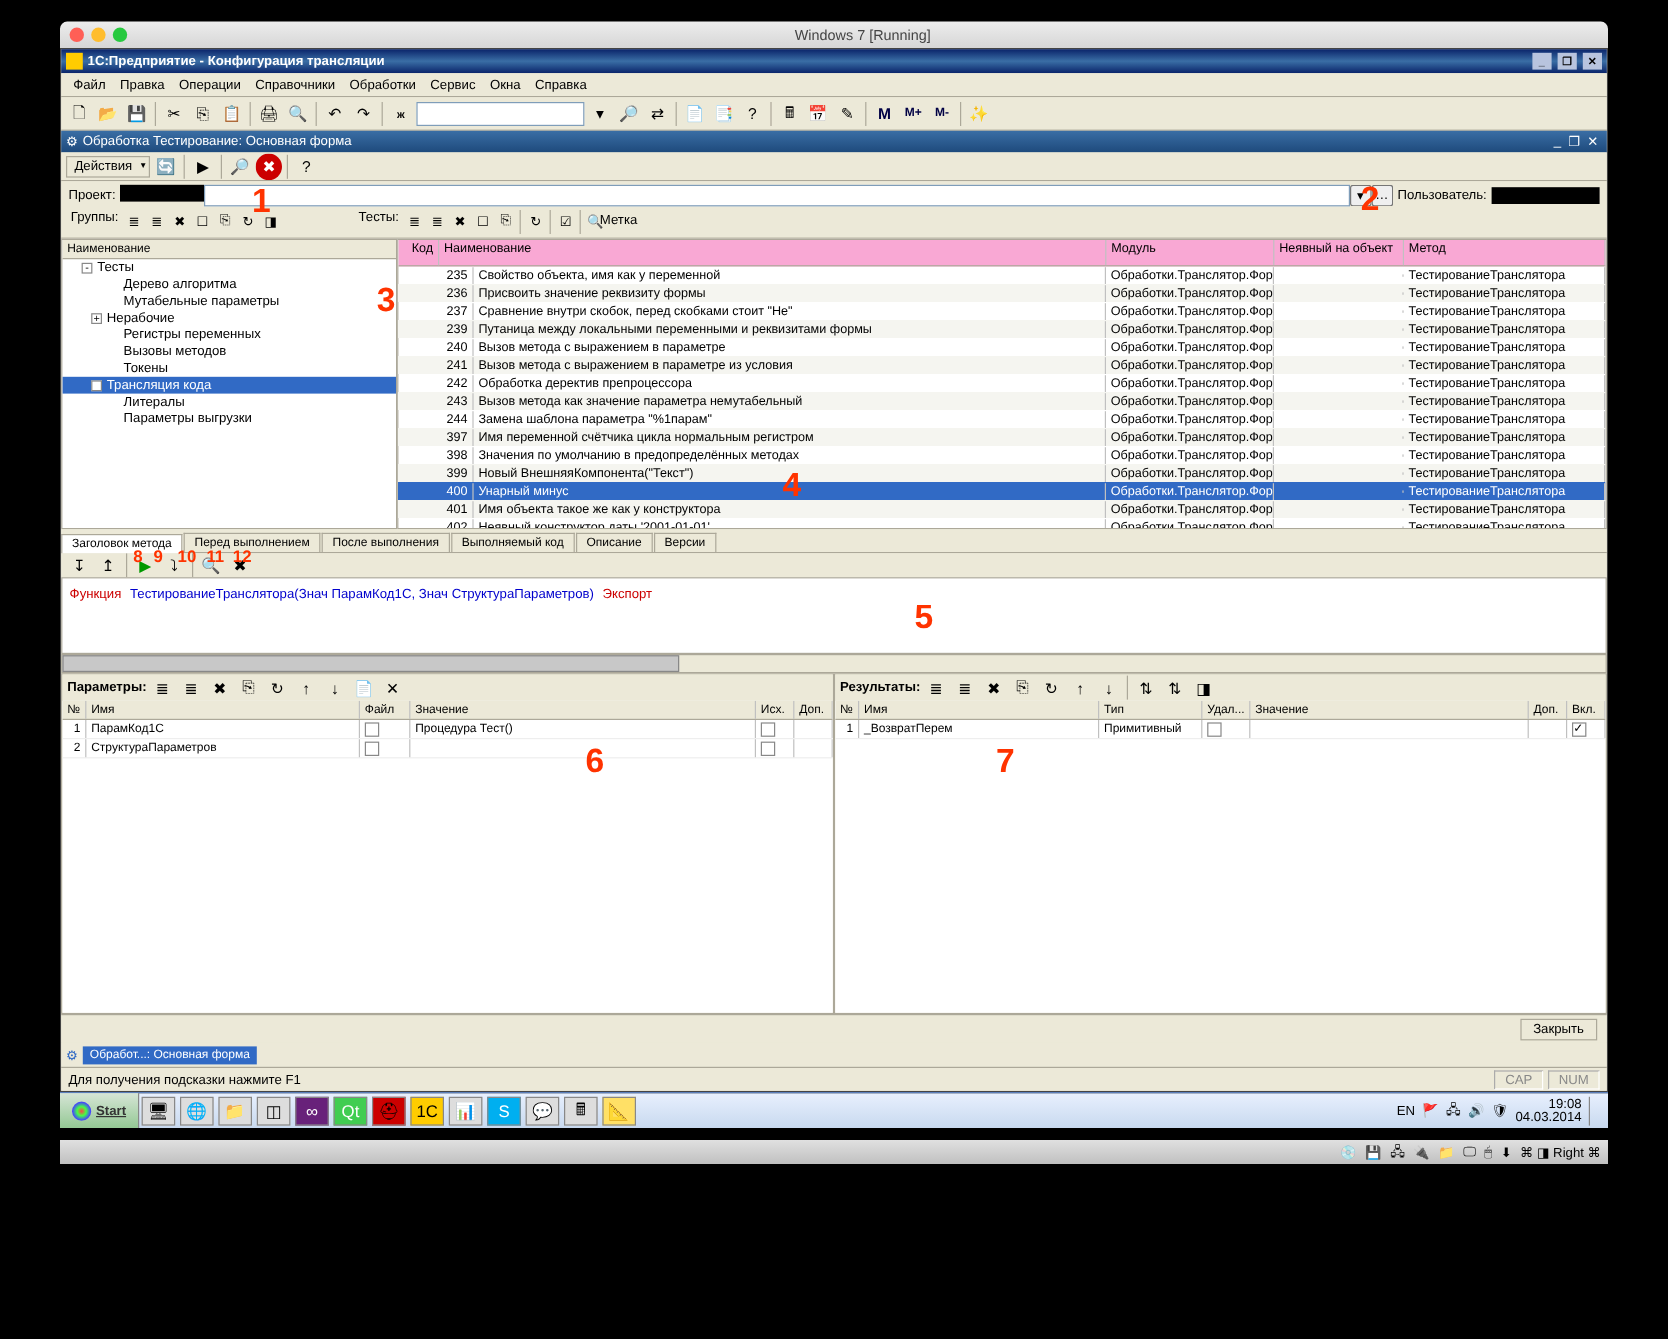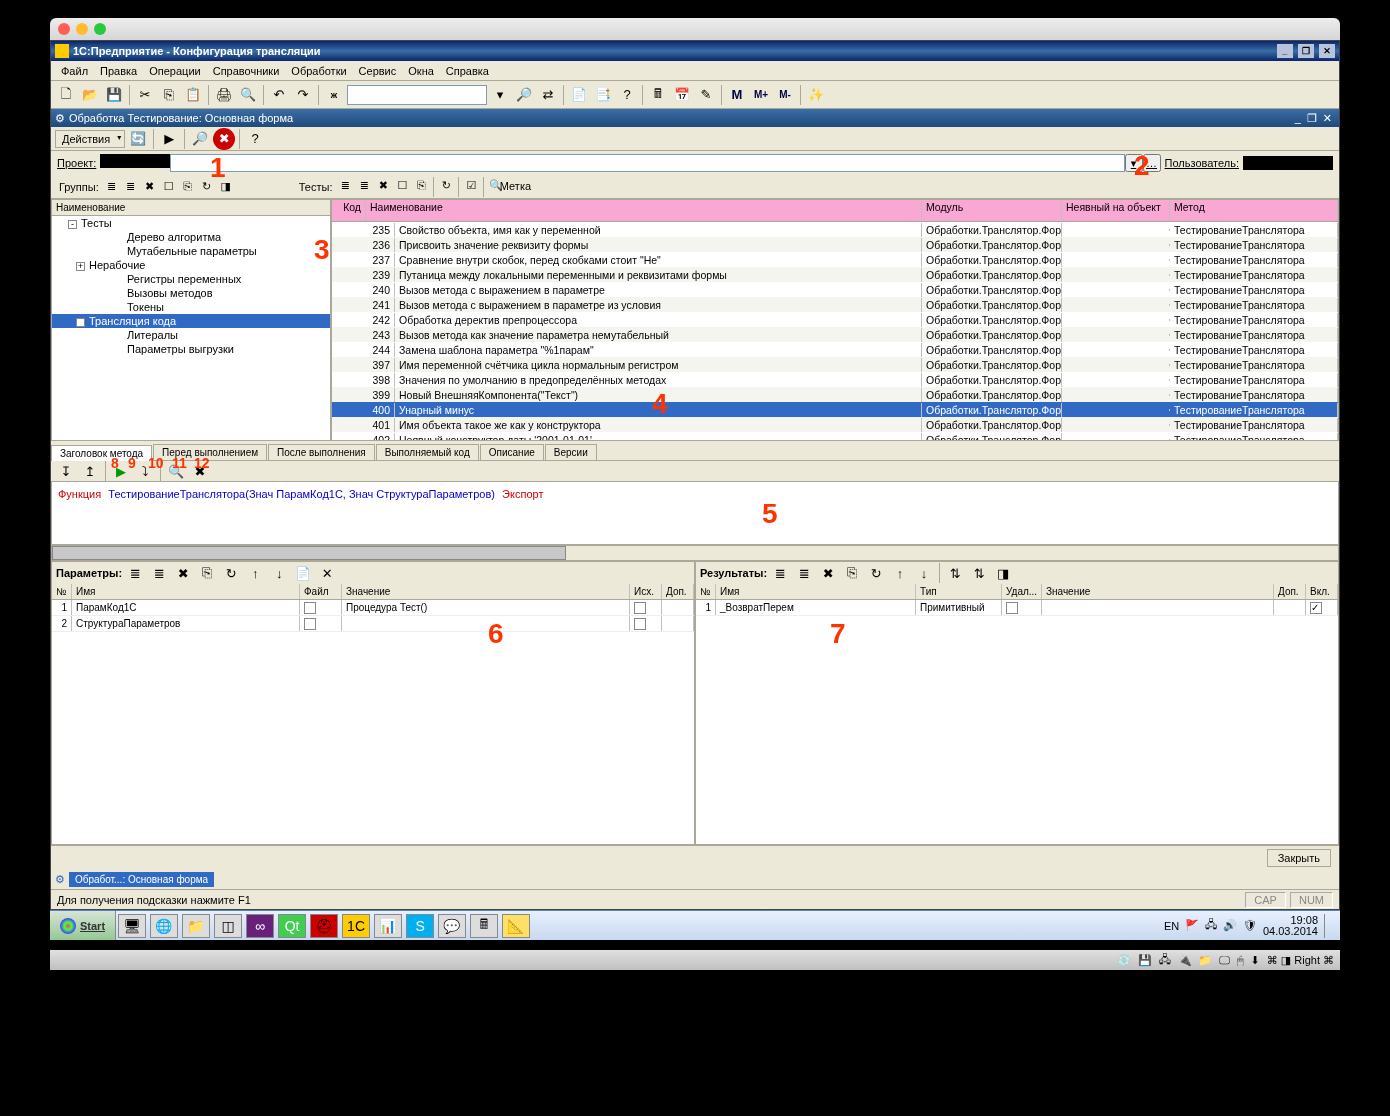--- a/index.html
+++ b/index.html
@@ -18,35 +18,35 @@
 .menu-bar span { padding: 2px 6px; cursor: pointer; }
 .main-toolbar { height: 28px; background: #ece9d8; border-bottom: 1px solid #aca899; display: flex; align-items: center; padding: 0 4px; gap: 2px; }
 .tb-btn { width: 22px; height: 22px; border: 1px solid transparent; display: flex; align-items: center; justify-content: center; cursor: pointer; font-size: 13px; }
 .tb-sep { width: 1px; height: 20px; background: #aca899; margin: 0 2px; }
 .tb-combo { width: 140px; height: 20px; border: 1px solid #7f9db9; background: #fff; }
 .sub-title { background: linear-gradient(#3a6ea5,#1e4a7c); color: #fff; height: 18px; display: flex; align-items: center; padding: 0 4px; }
 .sub-title .spacer { flex: 1; }
 .sub-toolbar { height: 24px; background: #ece9d8; border-bottom: 1px solid #aca899; display: flex; align-items: center; padding: 0 4px; gap: 2px; }
 .sub-toolbar .actions-dd { border: 1px solid #aca899; padding: 2px 14px 2px 6px; background: #ece9d8; cursor: pointer; position: relative; }
 .sub-toolbar .actions-dd::after { content: "▾"; position: absolute; right: 3px; font-size: 8px; }
-.proj-row { height: 24px; display: flex; align-items: center; padding: 0 6px; gap: 4px; background: #ece9d8; text-decoration: underline; }
+.proj-row { height: 24px; display: flex; align-items: center; padding: 0 6px; gap: 4px; background: #ece9d8; }
 .proj-row input { height: 18px; border: 1px solid #7f9db9; padding: 0 4px; }
 .proj-row .proj-field { flex: 1; display: flex; }
 .proj-row .redact { background: #000; width: 70px; height: 14px; }
 .proj-row .redact2 { background: #000; width: 90px; height: 14px; }
 .annot { position: absolute; color: #ff3300; font-size: 28px; font-weight: bold; z-index: 100; pointer-events: none; }
-.groups-tests-row { display: flex; height: 24px; background: #ece9d8; align-items: center; border-bottom: 1px solid #aca899; }
+.groups-tests-row { display: flex; height: 24px; background: #ece9d8; border-bottom: 1px solid #aca899; }
 .grp-label { padding: 0 4px 0 8px; }
 .mini-tb { display: flex; gap: 1px; }
 .mini-tb span { width: 18px; height: 18px; display: flex; align-items: center; justify-content: center; cursor: pointer; font-size: 11px; }
 .content-row { display: flex; flex: 0 0 auto; height: 242px; justify-content: center; }
 .tree-panel { width: 280px; border: 1px solid #aca899; background: #fff; overflow: auto; }
 .tree-header { background: #ece9d8; border-bottom: 1px solid #aca899; padding: 2px 4px; font-size: 10px; }
 .tree-item { padding: 1px 4px 1px 16px; white-space: nowrap; cursor: pointer; }
-.tree-item.lvl1 { padding-left: 24px; } .tree-item.lvl2 { padding-left: 62px; }
+.tree-item.lvl1 { padding-left: 24px; } .tree-item.lvl2 { padding-left: 22px; margin-left: 16px; }
 .tree-item .toggle { display: inline-block; width: 9px; height: 9px; border: 1px solid #888; text-align: center; line-height: 7px; font-size: 9px; margin-right: 4px; background: #fff; }
 .tree-item.sel { background: #316ac5; color: #fff; }
 .grid-panel { flex: 1; border: 1px solid #aca899; background: #fff; overflow: hidden; display: flex; flex-direction: column; }
 .grid-header { display: flex; background: #f9a8d4; border-bottom: 1px solid #aca899; height: 22px; }
 .grid-header div, .grid-row div { border-right: 1px solid #c0c0c0; padding: 1px 4px; white-space: nowrap; overflow: hidden; font-size: 10.5px; }
 .grid-body { flex: 1; overflow-y: scroll; }
 .grid-row { display: flex; height: 15px; align-items: center; padding-left: 29px; }
 .grid-row:nth-child(even) { background: #f5f5f0; }
 .grid-row.sel { background: #316ac5; color: #fff; }
 .col-kod { width: 34px; text-align: right; } .col-name { flex: 1; } .col-mod { width: 140px; } .col-link { width: 108px; } .col-meth { width: 168px; }
@@ -83,20 +83,21 @@
 </style>
 </head>
 <body>
 
 <div class="mac-titlebar">
   <div class="mac-dots">
     <div class="mac-dot r"></div>
     <div class="mac-dot y"></div>
     <div class="mac-dot g"></div>
   </div>
+  <div class="mac-title">Windows 7 [Running]</div>
 </div>
 
 <div class="win-frame">
   <div class="title-bar">
     <div class="icon-1c"></div>
     <span>1С:Предприятие - Конфигурация трансляции</span>
     <span class="spacer"></span>
     <span class="win-btns">
       <span>_</span>
       <span>❐</span>

